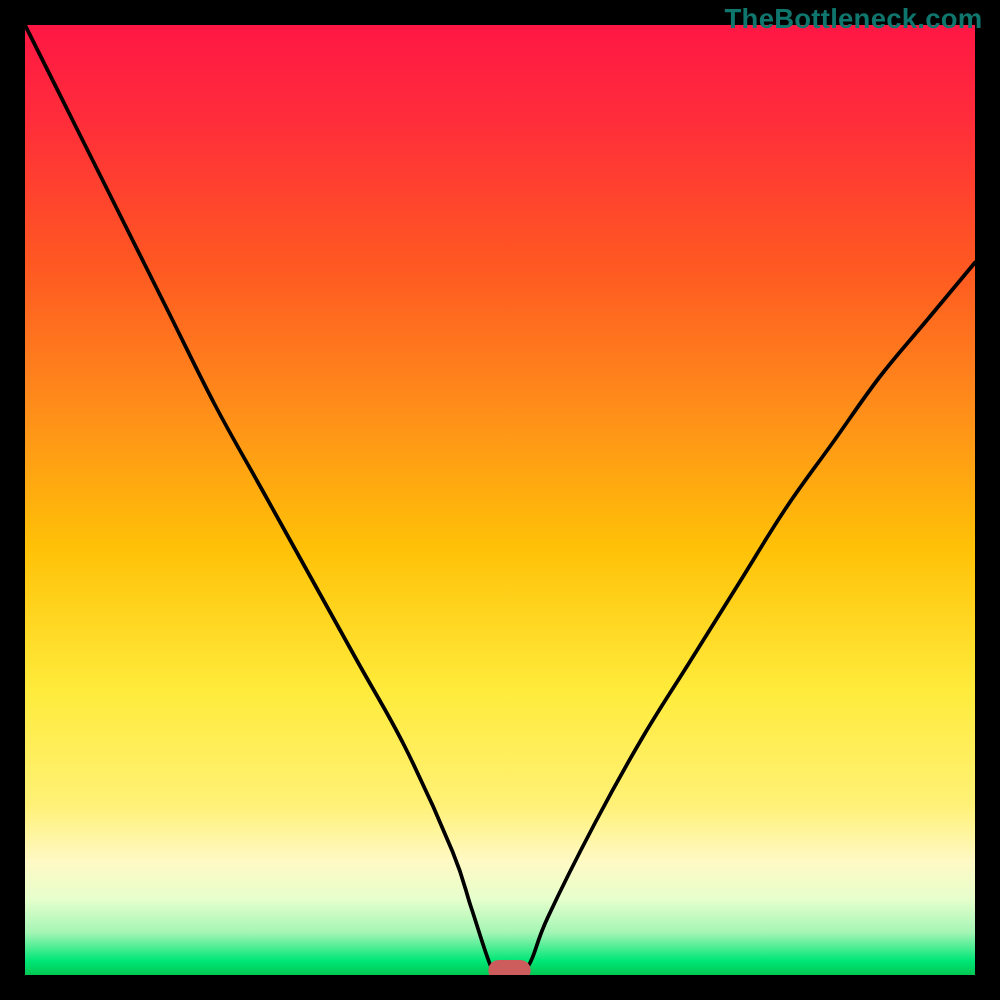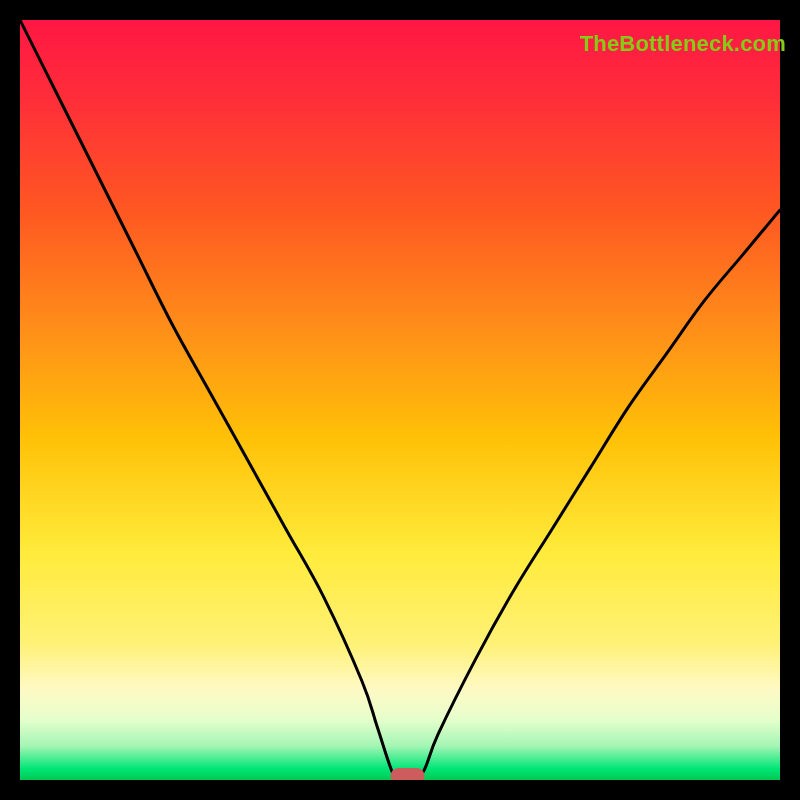--- a/index.html
+++ b/index.html
@@ -24,23 +24,22 @@
     height: 760px;
     overflow: hidden;
   }
   .watermark {
     position: absolute;
     top: 2px;
     right: 14px;
     font-family: Arial, Helvetica, sans-serif;
     font-size: 22px;
     font-weight: 600;
-    color: #84cc16;
+    color: #0f766e;
     letter-spacing: 0.2px;
-    margin-top: 29px;
   }
 </style>
 </head>
 <body>
 
 <div class="frame">
   <div class="plot-area">
     <svg id="chart-svg" width="760" height="760" viewBox="0 0 760 760">
       <defs>
         <linearGradient id="bg-grad" x1="0" y1="0" x2="0" y2="1">

